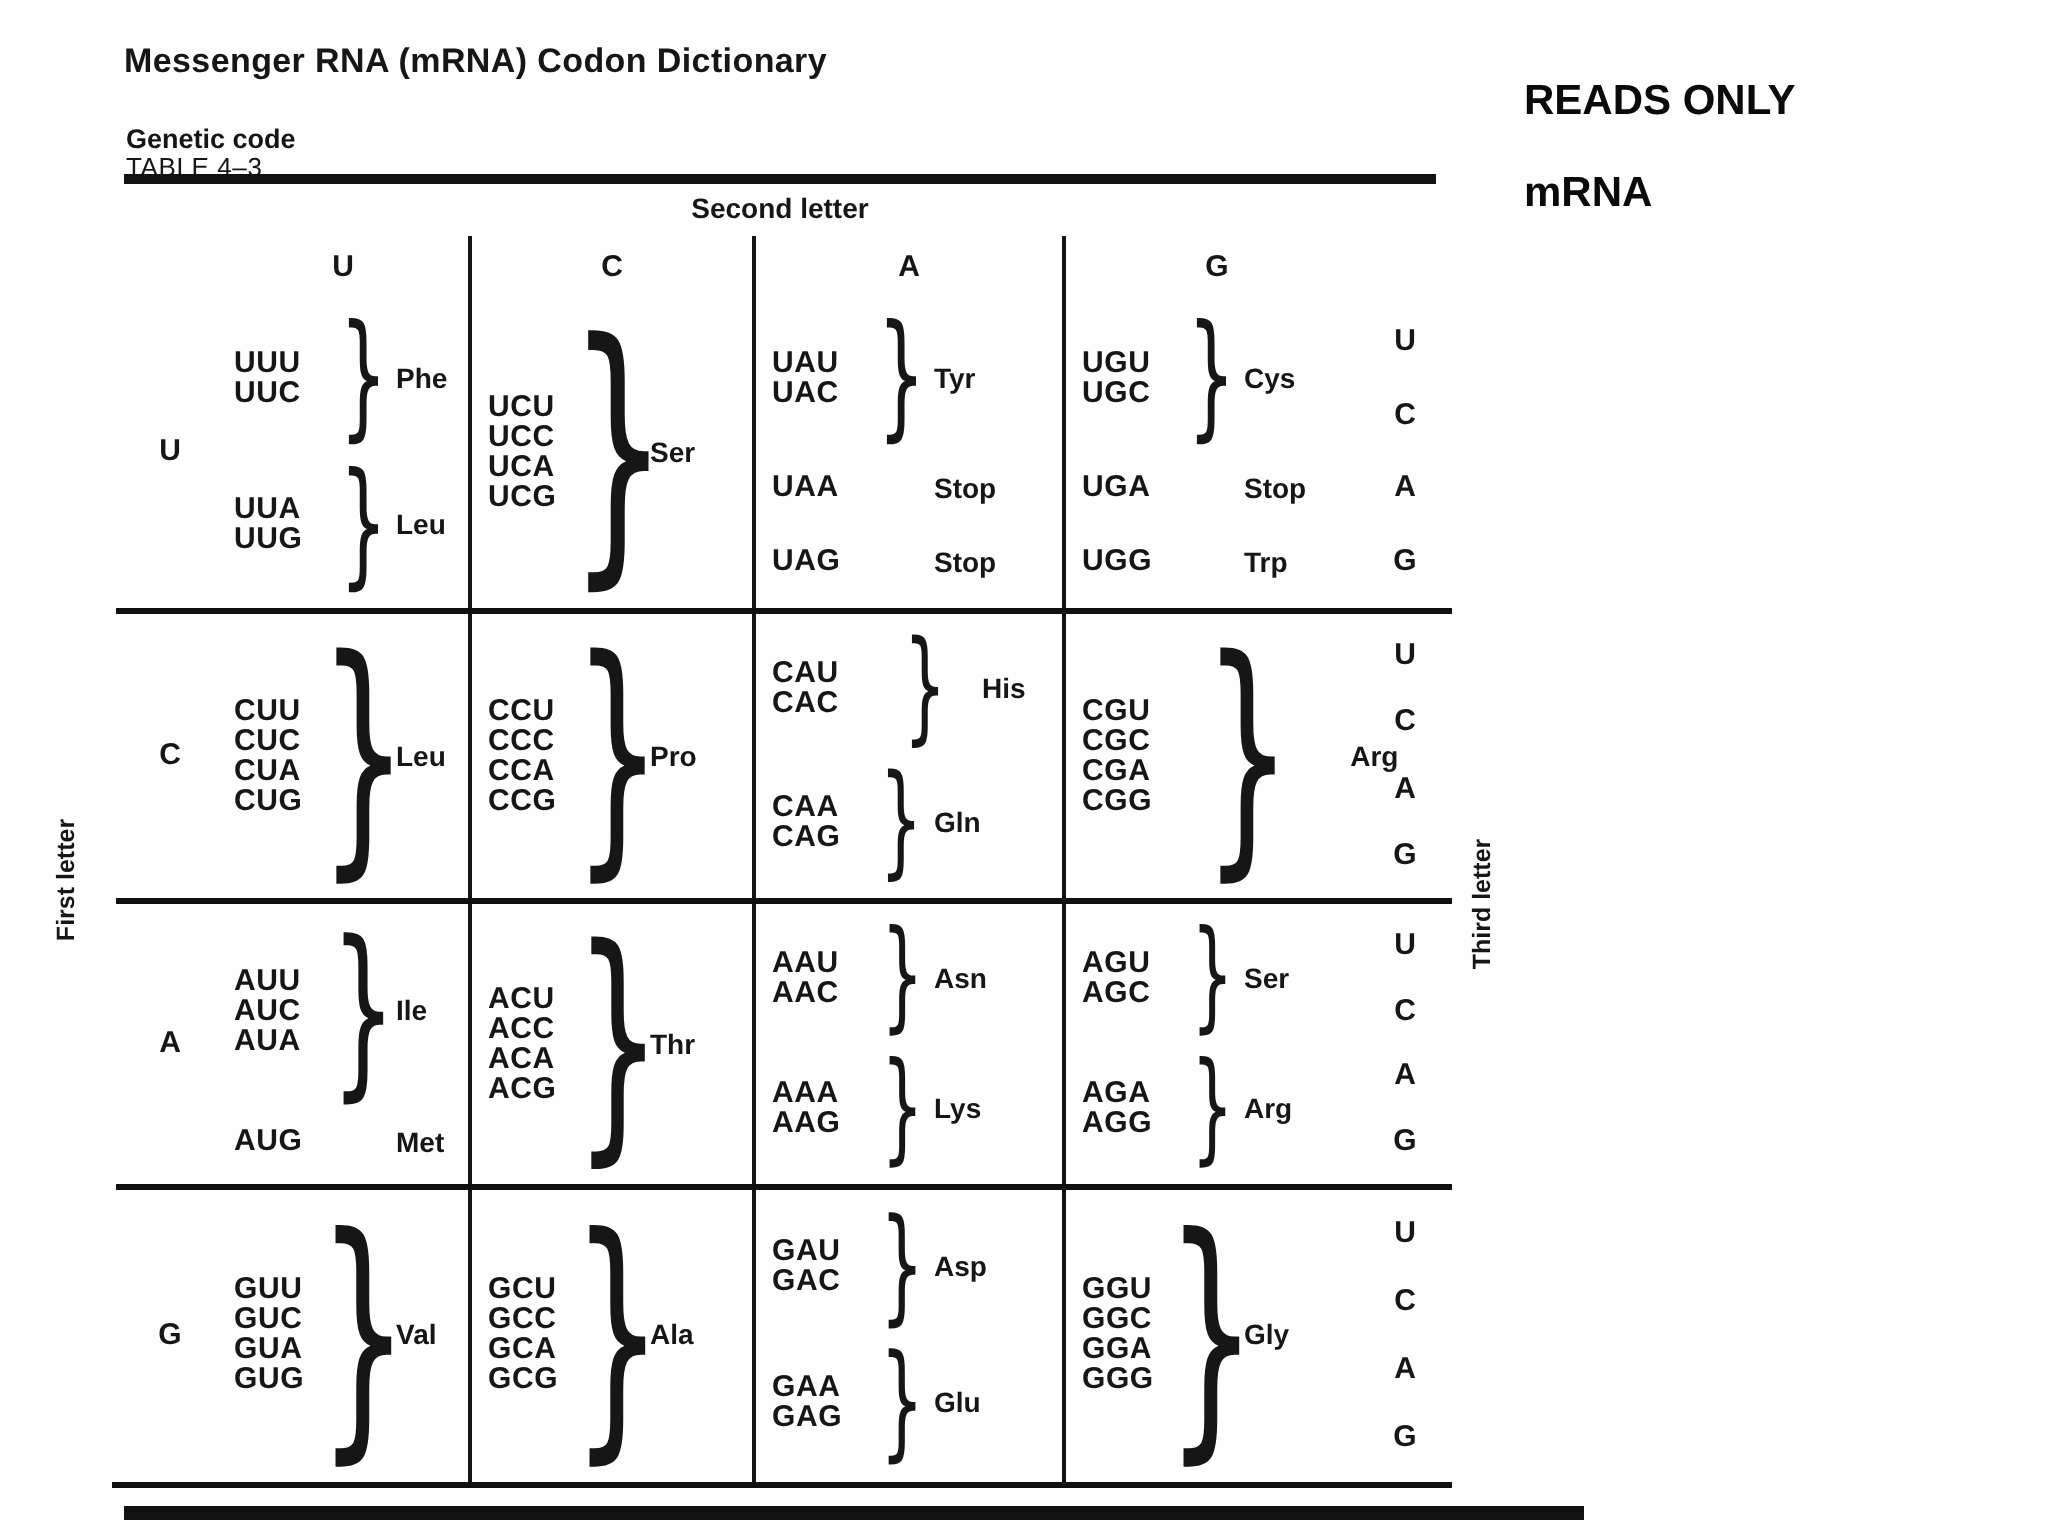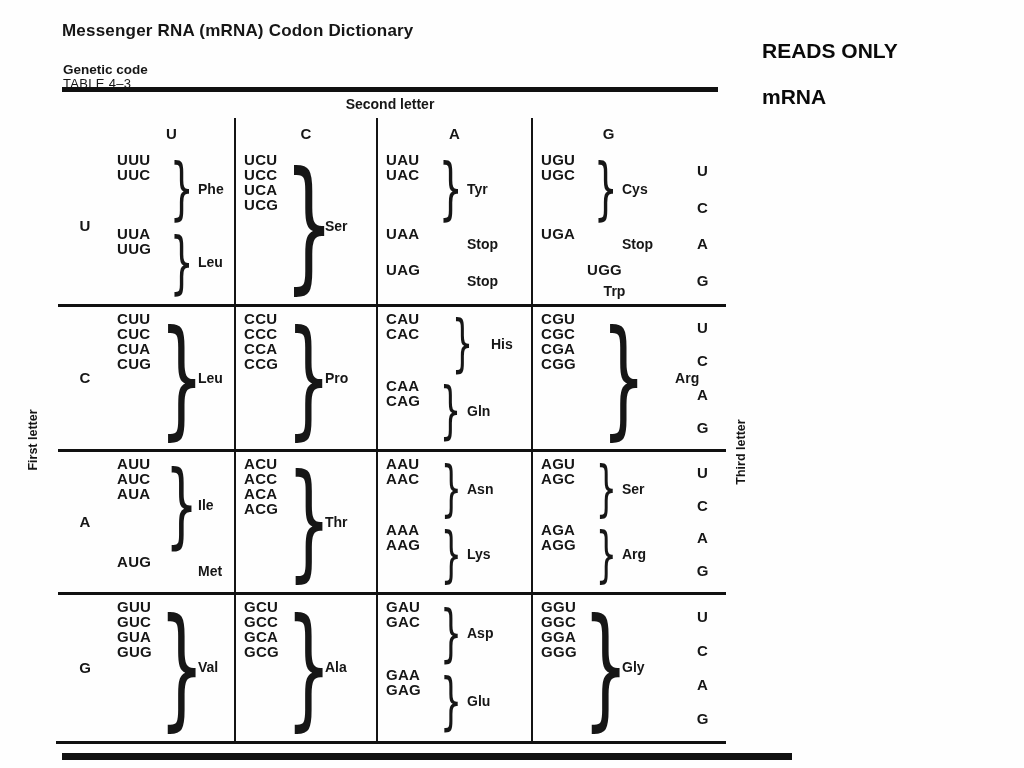--- a/index.html
+++ b/index.html
@@ -43,21 +43,21 @@
   .hcol0{width:127px;} .hcol1{width:142px;} .hcol2{width:155px;} .hcol3{width:153px;}
 
   
   .tbody{position:absolute;left:62px;top:146px;width:658px;height:595px;display:flex;flex-direction:column;}
   .trow{display:flex;width:100%;}
   .first-letter-cell{width:46px;display:flex;align-items:center;justify-content:center;
     font-size:15px;font-weight:bold;}
   .cell{display:flex;flex-direction:column;padding:6px 0 6px 9px;box-sizing:border-box;}
   .cell.c0{width:127px;} .cell.c1{width:142px;} .cell.c2{width:155px;} .cell.c3{width:153px;}
   .group{display:flex;align-items:center;min-height:0;}
-  .codon-list{width:52px;display:flex;flex-direction:column;justify-content:flex-start;height:100%;}
+  .codon-list{width:52px;display:flex;flex-direction:column;justify-content:center;height:100%;}
   .codon{font-size:15px;font-weight:bold;letter-spacing:.3px;line-height:1;}
   .brace-cell{width:26px;height:100%;display:flex;align-items:center;justify-content:center;overflow:visible;}
   .brace-glyph{display:block;line-height:.78;font-weight:normal;
     font-family:"DejaVu Sans",sans-serif;transform:scaleX(.55);transform-origin:center;}
   .amino-label{font-size:14px;font-weight:bold;margin-left:3px;white-space:nowrap;}
   .third-letter-cell{width:35px;display:flex;flex-direction:column;justify-content:space-around;
     align-items:center;padding:6px 0;box-sizing:border-box;}
   .third-letter{font-size:15px;font-weight:bold;line-height:1;}
 </style>
 </head>
@@ -167,21 +167,21 @@
             </div>
             <div class="amino-label">Cys</div>
           </div>
           <div class="group" style="flex-grow: 1; flex-basis: 0px;">
             <div class="codon-list">
               <div class="codon">UGA</div>
             </div>
             <div class="brace-cell"></div>
             <div class="amino-label">Stop</div>
           </div>
-          <div class="group" style="flex-grow: 1; flex-basis: 0px; flex-direction: column;">
+          <div class="group" style="flex-grow: 1; flex-basis: 0px;">
             <div class="codon-list">
               <div class="codon">UGG</div>
             </div>
             <div class="brace-cell"></div>
             <div class="amino-label">Trp</div>
           </div>
         </div>
         <div class="third-letter-cell">
           <div class="third-letter">U</div>
           <div class="third-letter">C</div>

